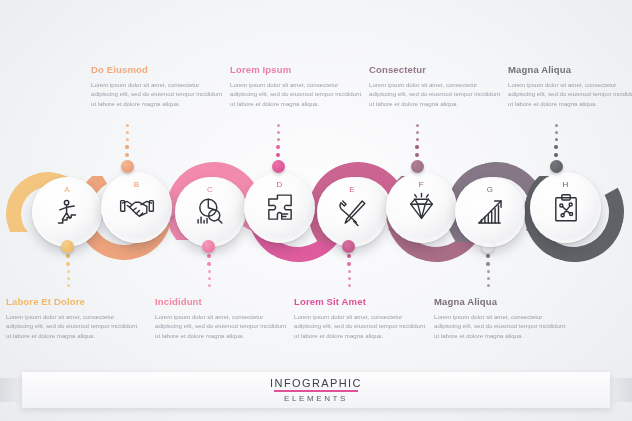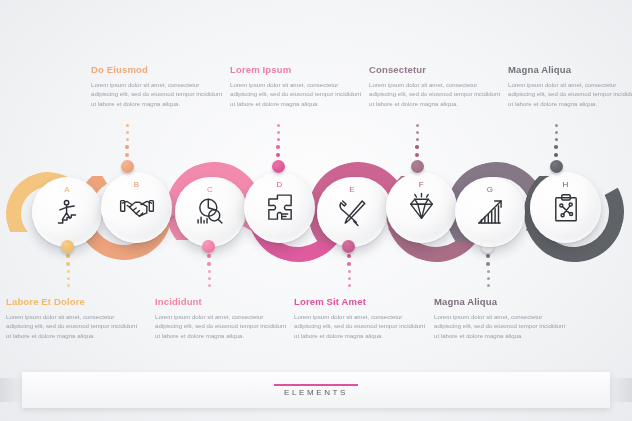--- a/index.html
+++ b/index.html
@@ -304,17 +304,18 @@
   <div class="txt" style="left:294px;top:296px;">
     <h3 style="color:#e0519a;">Lorem Sit Amet</h3>
     <p>Lorem ipsum dolor sit amet, consectetur adipiscing elit, sed do eiusmod tempor incididunt ut labore et dolore magna aliqua.</p>
   </div>
   <div class="txt" style="left:434px;top:296px;">
     <h3 style="color:#7b6f7c;">Magna Aliqua</h3>
     <p>Lorem ipsum dolor sit amet, consectetur adipiscing elit, sed do eiusmod tempor incididunt ut labore et dolore magna aliqua.</p>
   </div>
 
   <div class="footer">
+    <div class="f1">INFOGRAPHIC</div>
     <div class="rule"></div>
     <div class="f2">ELEMENTS</div>
   </div>
 
 </div>
 
 </body></html>

